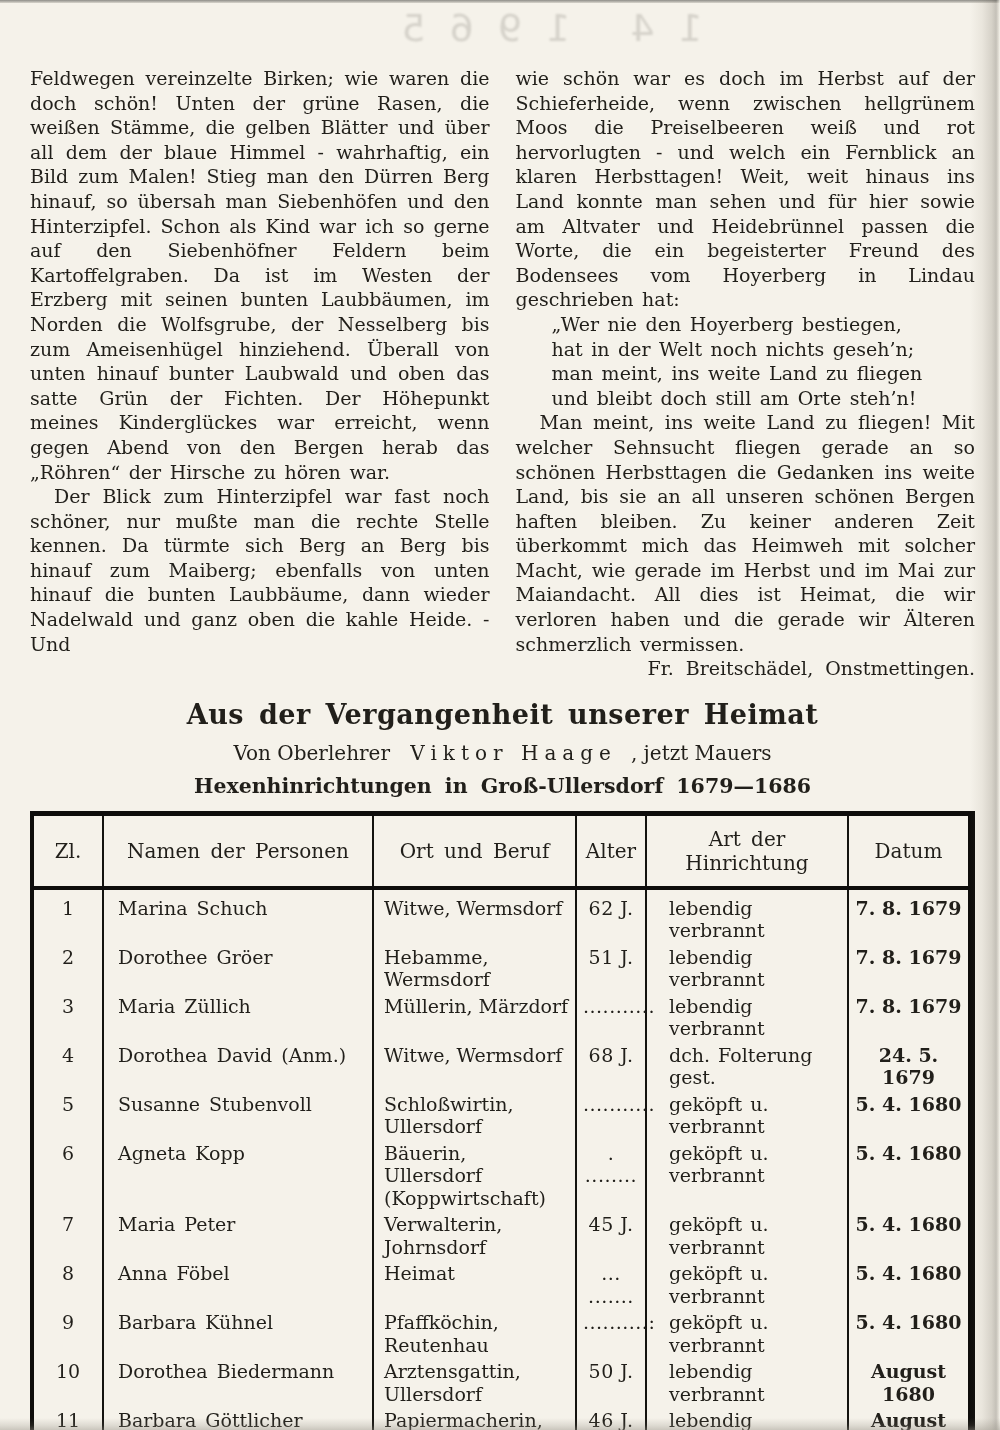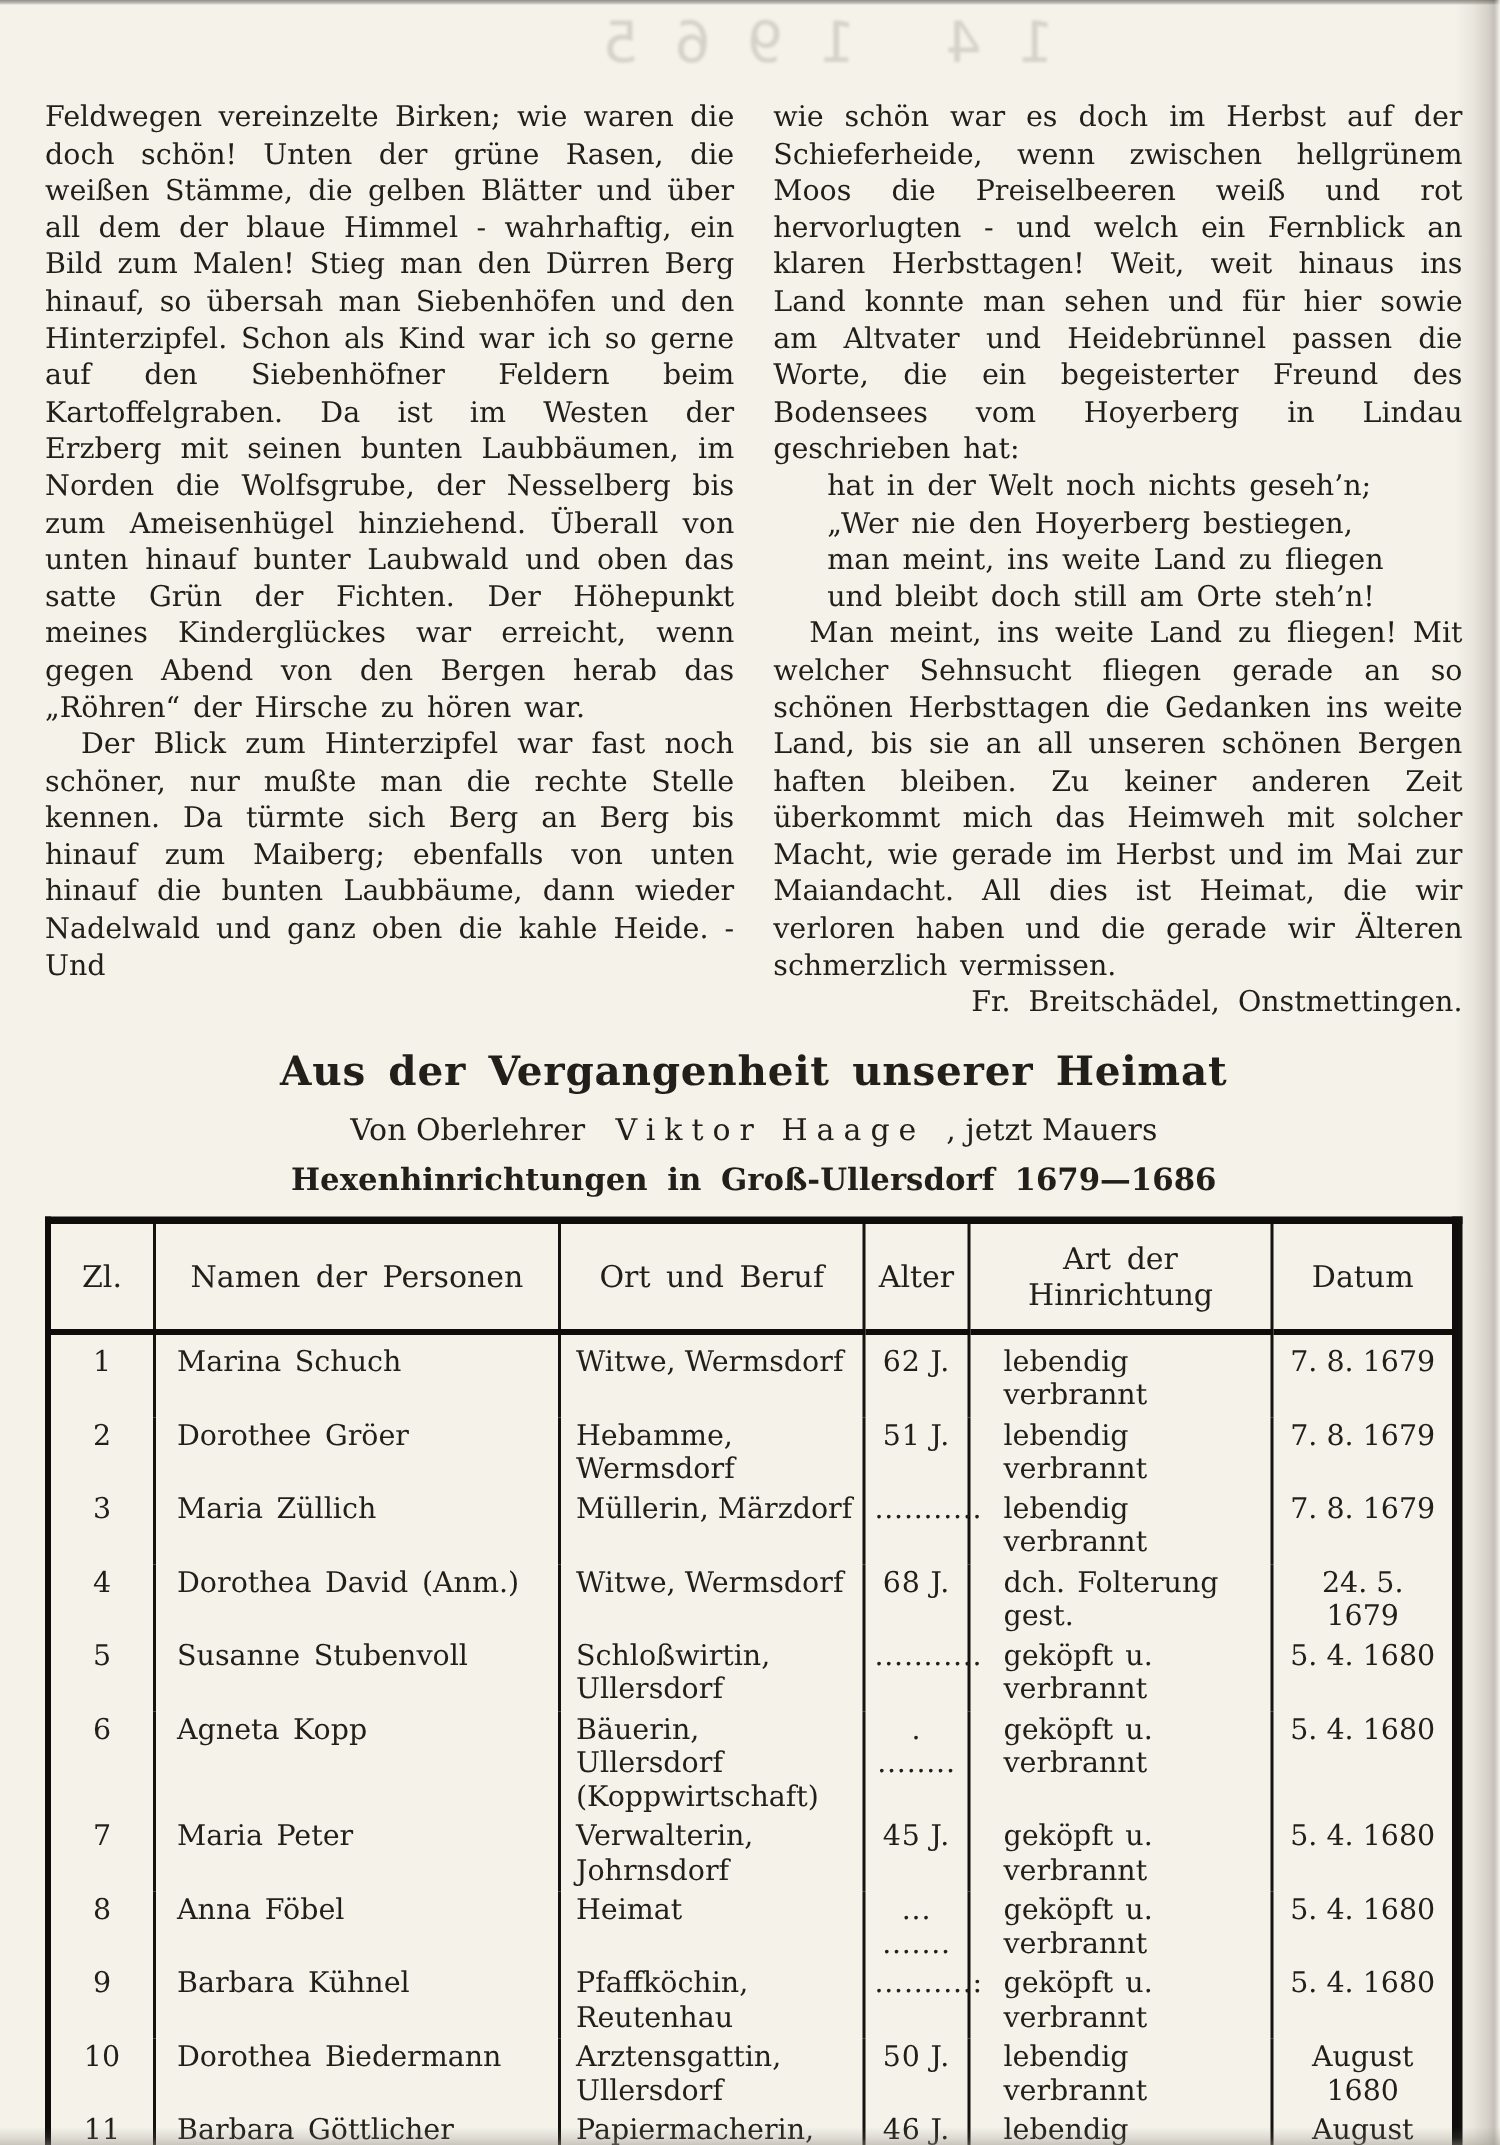--- a/index.html
+++ b/index.html
@@ -57,41 +57,41 @@
   thead th { border-bottom:4px solid #0e0d0b; font-weight:normal; font-size:20px;
              padding:11px 4px; word-spacing:4px; }
   tbody td { vertical-align:top; font-size:19px; line-height:22.5px;
              padding:1px 6px 3px 6px; white-space:pre-line; }
   tbody tr:first-child td { padding-top:7px; }
   td.c0, th.h0 { text-align:center; }
   td.c1 { text-align:left; padding-left:14px; word-spacing:3px; }
   td.c2 { text-align:left; padding-left:10px; }
   td.c3 { text-align:center; letter-spacing:0.5px; }
   td.c4 { text-align:left; padding-left:22px; word-spacing:2px; }
-  td.c5 { text-align:center; }
+  td.c5 { text-align:center;font-weight:bold; }
 </style>
 </head>
 <body>
 
 <div class="page">
   <div class="scan-top"></div>
   <div class="stamp">14 1965</div>
 
   <div class="content">
 
     <div class="columns">
       <div class="col">
         <p>Feldwegen vereinzelte Birken; wie waren die doch schön! Unten der grüne Rasen, die weißen Stämme, die gelben Blätter und über all dem der blaue Himmel - wahrhaftig, ein Bild zum Malen! Stieg man den Dürren Berg hinauf, so übersah man Siebenhöfen und den Hinterzipfel. Schon als Kind war ich so gerne auf den Siebenhöfner Feldern beim Kartoffelgraben. Da ist im Westen der Erzberg mit seinen bunten Laubbäumen, im Norden die Wolfsgrube, der Nesselberg bis zum Ameisenhügel hinziehend. Überall von unten hinauf bunter Laubwald und oben das satte Grün der Fichten. Der Höhepunkt meines Kinderglückes war erreicht, wenn gegen Abend von den Bergen herab das „Röhren“ der Hirsche zu hören war.</p>
         <p class="p-indent">Der Blick zum Hinterzipfel war fast noch schöner, nur mußte man die rechte Stelle kennen. Da türmte sich Berg an Berg bis hinauf zum Maiberg; ebenfalls von unten hinauf die bunten Laubbäume, dann wieder Nadelwald und ganz oben die kahle Heide. - Und</p>
       </div>
       <div class="col">
         <p>wie schön war es doch im Herbst auf der Schieferheide, wenn zwischen hellgrünem Moos die Preiselbeeren weiß und rot hervorlugten - und welch ein Fernblick an klaren Herbsttagen! Weit, weit hinaus ins Land konnte man sehen und für hier sowie am Altvater und Heidebrünnel passen die Worte, die ein begeisterter Freund des Bodensees vom Hoyerberg in Lindau geschrieben hat:</p>
         <div class="poem">
+            <div>„Wer nie den Hoyerberg bestiegen,</div>
             <div>hat in der Welt noch nichts geseh’n;</div>
-            <div>„Wer nie den Hoyerberg bestiegen,</div>
             <div>man meint, ins weite Land zu fliegen</div>
             <div>und bleibt doch still am Orte steh’n!</div>
           </div>
         <p class="p-indent">Man meint, ins weite Land zu fliegen! Mit welcher Sehnsucht fliegen gerade an so schönen Herbsttagen die Gedanken ins weite Land, bis sie an all unseren schönen Bergen haften bleiben. Zu keiner anderen Zeit überkommt mich das Heimweh mit solcher Macht, wie gerade im Herbst und im Mai zur Maiandacht. All dies ist Heimat, die wir verloren haben und die gerade wir Älteren schmerzlich vermissen.</p>
         <div class="signature">Fr. Breitschädel, Onstmettingen.</div>
       </div>
     </div>
 
     <div class="section-title">Aus der Vergangenheit unserer Heimat</div>
     <div class="byline">

